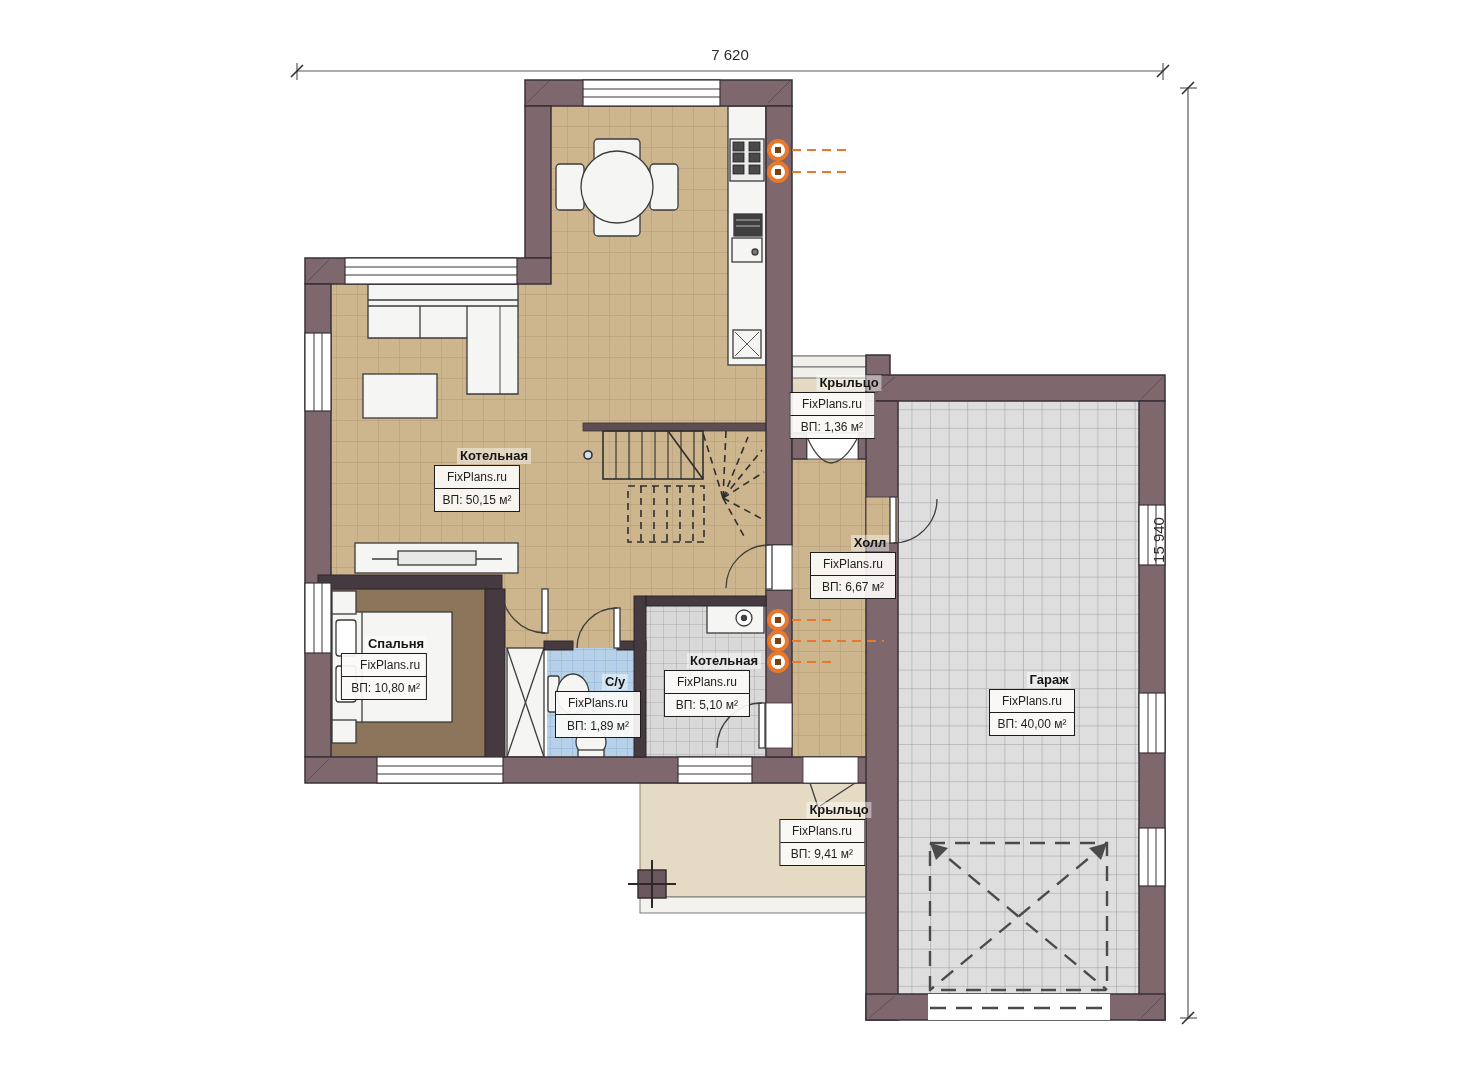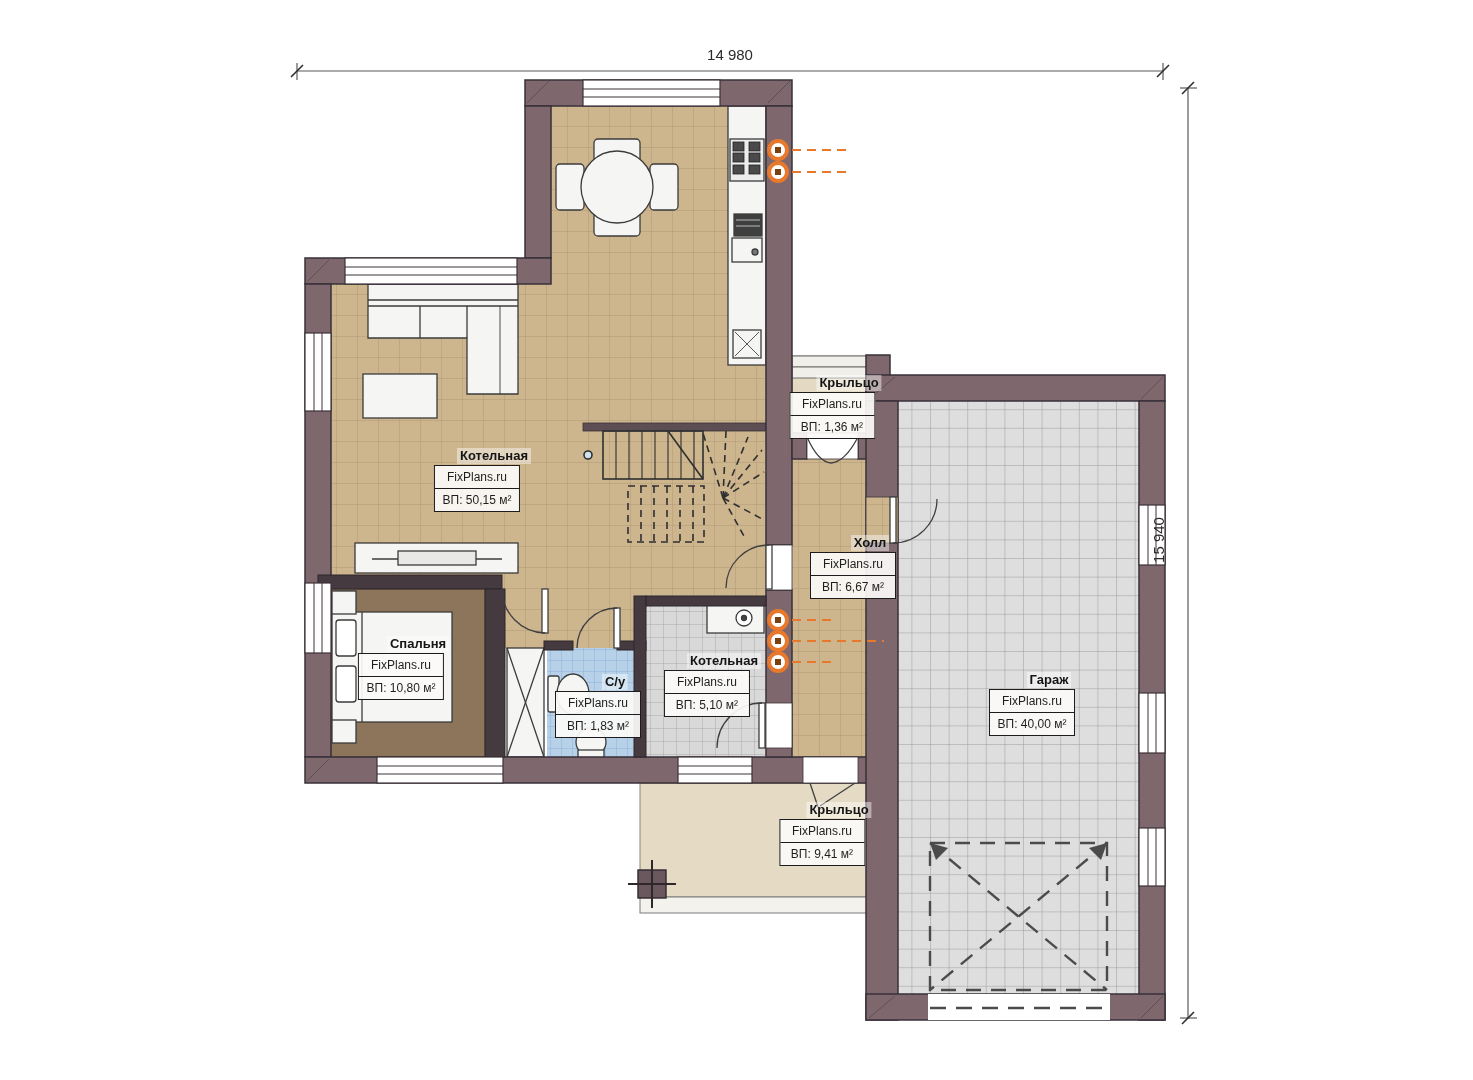--- a/index.html
+++ b/index.html
@@ -349,44 +349,44 @@
     <line x1="291" y1="77" x2="303" y2="65" stroke="#2f2f2f" stroke-width="1.6"></line>
     <line x1="1157" y1="77" x2="1169" y2="65" stroke="#2f2f2f" stroke-width="1.6"></line>
     <line x1="1188" y1="88" x2="1188" y2="1018"></line>
     <line x1="1180" y1="88" x2="1197" y2="88"></line>
     <line x1="1180" y1="1018" x2="1197" y2="1018"></line>
     <line x1="1182" y1="94" x2="1194" y2="82" stroke="#2f2f2f" stroke-width="1.6"></line>
     <line x1="1182" y1="1024" x2="1194" y2="1012" stroke="#2f2f2f" stroke-width="1.6"></line>
   </g>
 </svg>
 
-<div class="dim-label" id="dim-top-label">14 980</div>
+<div class="dim-label" id="dim-top-label">7 620</div>
 <div class="dim-label" id="dim-right-label">15 940</div>
 
 <div class="room-label" style="left:477px;top:446px;">
   <div class="rl-name">Котельная</div><br>
   <div class="rl-box">
     <div class="rl-row">FixPlans.ru</div>
     <div class="rl-row">ВП: 50,15 м²</div>
   </div>
 </div>
 
-<div class="room-label" style="left:401px;top:634px;">
+<div class="room-label" style="left:379px;top:634px;text-align:right;">
   <div class="rl-name">Спальня</div><br>
   <div class="rl-box">
     <div class="rl-row">FixPlans.ru</div>
     <div class="rl-row">ВП: 10,80 м²</div>
   </div>
 </div>
 
 <div class="room-label" style="left:598px;top:672px;">
   <div class="rl-name">С/у</div><br>
   <div class="rl-box">
     <div class="rl-row">FixPlans.ru</div>
-    <div class="rl-row">ВП: 1,83 м²</div>
+    <div class="rl-row">ВП: 1,89 м²</div>
   </div>
 </div>
 
 <div class="room-label" style="left:707px;top:651px;">
   <div class="rl-name">Котельная</div><br>
   <div class="rl-box">
     <div class="rl-row">FixPlans.ru</div>
     <div class="rl-row">ВП: 5,10 м²</div>
   </div>
 </div>

